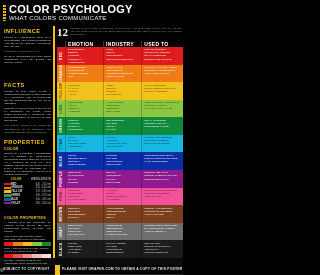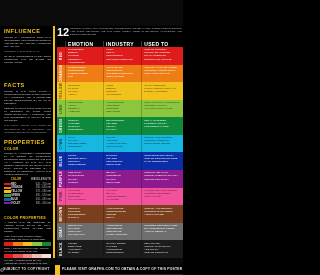--- a/index.html
+++ b/index.html
@@ -44,21 +44,21 @@
   .wt .nm{width:16px;font-weight:bold;}
   .wt .wv{text-align:right;color:#b5b5b5;}
 
   
   .grad{display:flex;width:47px;height:4.5px;margin:0 0 1px 0;}
   .grad span{flex:1;height:100%;}
   .glabel{font-size:2.5px;color:#cfcfcf;line-height:3px;margin:0 0 .5px 0;}
 
   
   .main{position:absolute;left:57px;top:26px;width:126px;height:232px;background:#000;}
-  .intro{position:relative;height:14px;}
+  .intro{position:relative;height:14px;font-family:Liberation Serif, serif;}
   .big12{position:absolute;left:0;top:0;font-size:11px;font-weight:bold;
          color:#fff;line-height:12px;}
   .intro-t{position:absolute;left:13px;top:1px;width:112px;font-size:2.5px;
            line-height:3.1px;color:#b9b9b9;text-align:justify;}
   .colhead{display:flex;height:7px;align-items:flex-end;padding-left:8px;}
   .colhead div{font-size:5px;font-weight:bold;letter-spacing:.3px;color:#fff;
                border-left:1px solid #3a3a3a;padding-left:2px;line-height:6px;}
   .ch1{width:38px;} .ch2{width:38px;} .ch3{width:42px;}
 
   .rows{position:relative;width:126px;}
@@ -80,20 +80,25 @@
   .f-tab{position:absolute;left:55px;top:0;width:5px;height:10px;background:#f2c21c;}
   .f-right{position:absolute;left:62px;top:2px;font-size:3.4px;font-weight:bold;
            color:#e4e4e4;letter-spacing:.2px;line-height:5px;}
   .f-strip{position:absolute;left:0;bottom:0;width:183px;height:1px;background:#222;}
 </style>
 </head>
 <body>
 
 <div id="poster">
 
+  <div class="header">
+    <div class="hdr-bars"></div>
+    <div class="title">COLOR PSYCHOLOGY</div>
+    <div class="subtitle">WHAT COLORS COMMUNICATE</div>
+  </div>
 
   <div class="sidebar">
     <div class="rail"></div>
 
     <div class="sb-sec" style="top:2px;">
       <div class="sb-h">INFLUENCE</div>
       <p class="sb-p">COLOR IS A POWERFUL TOOL THAT INFLUENCES HOW PEOPLE PERCEIVE AND REACT TO A BRAND, A PRODUCT OR A SPACE.</p>
       <p class="sb-p dim">STUDIES HAVE SHOWN THAT</p>
       <p class="sb-p">OF SNAP JUDGEMENTS MADE ABOUT PRODUCTS CAN BE BASED ON COLOR ALONE.</p>
     </div>

